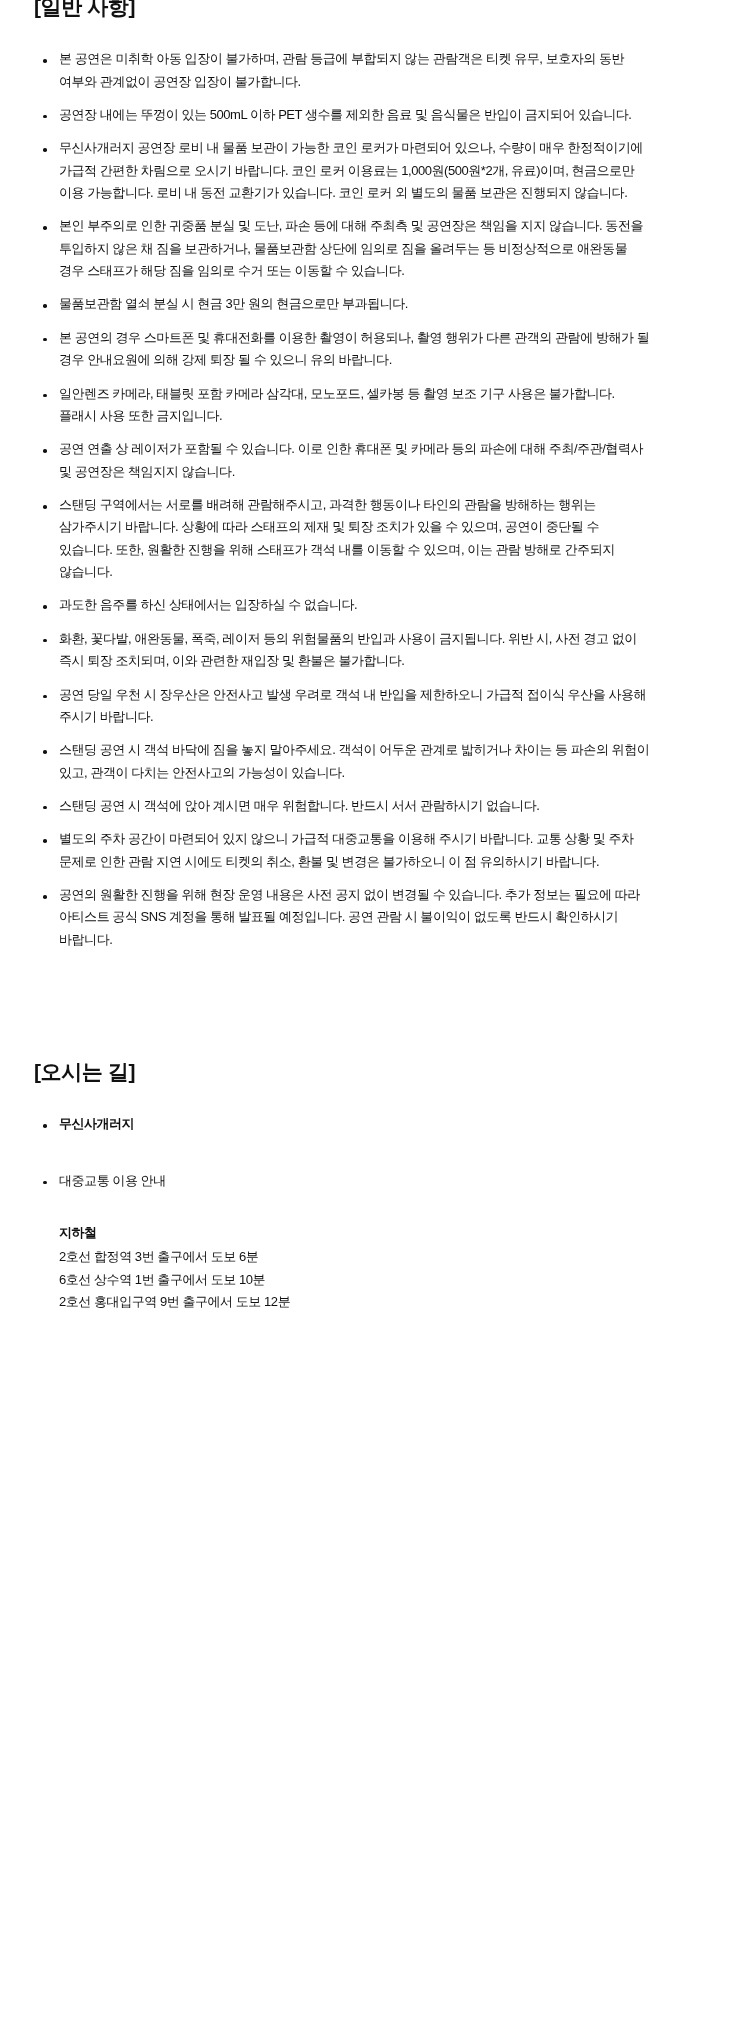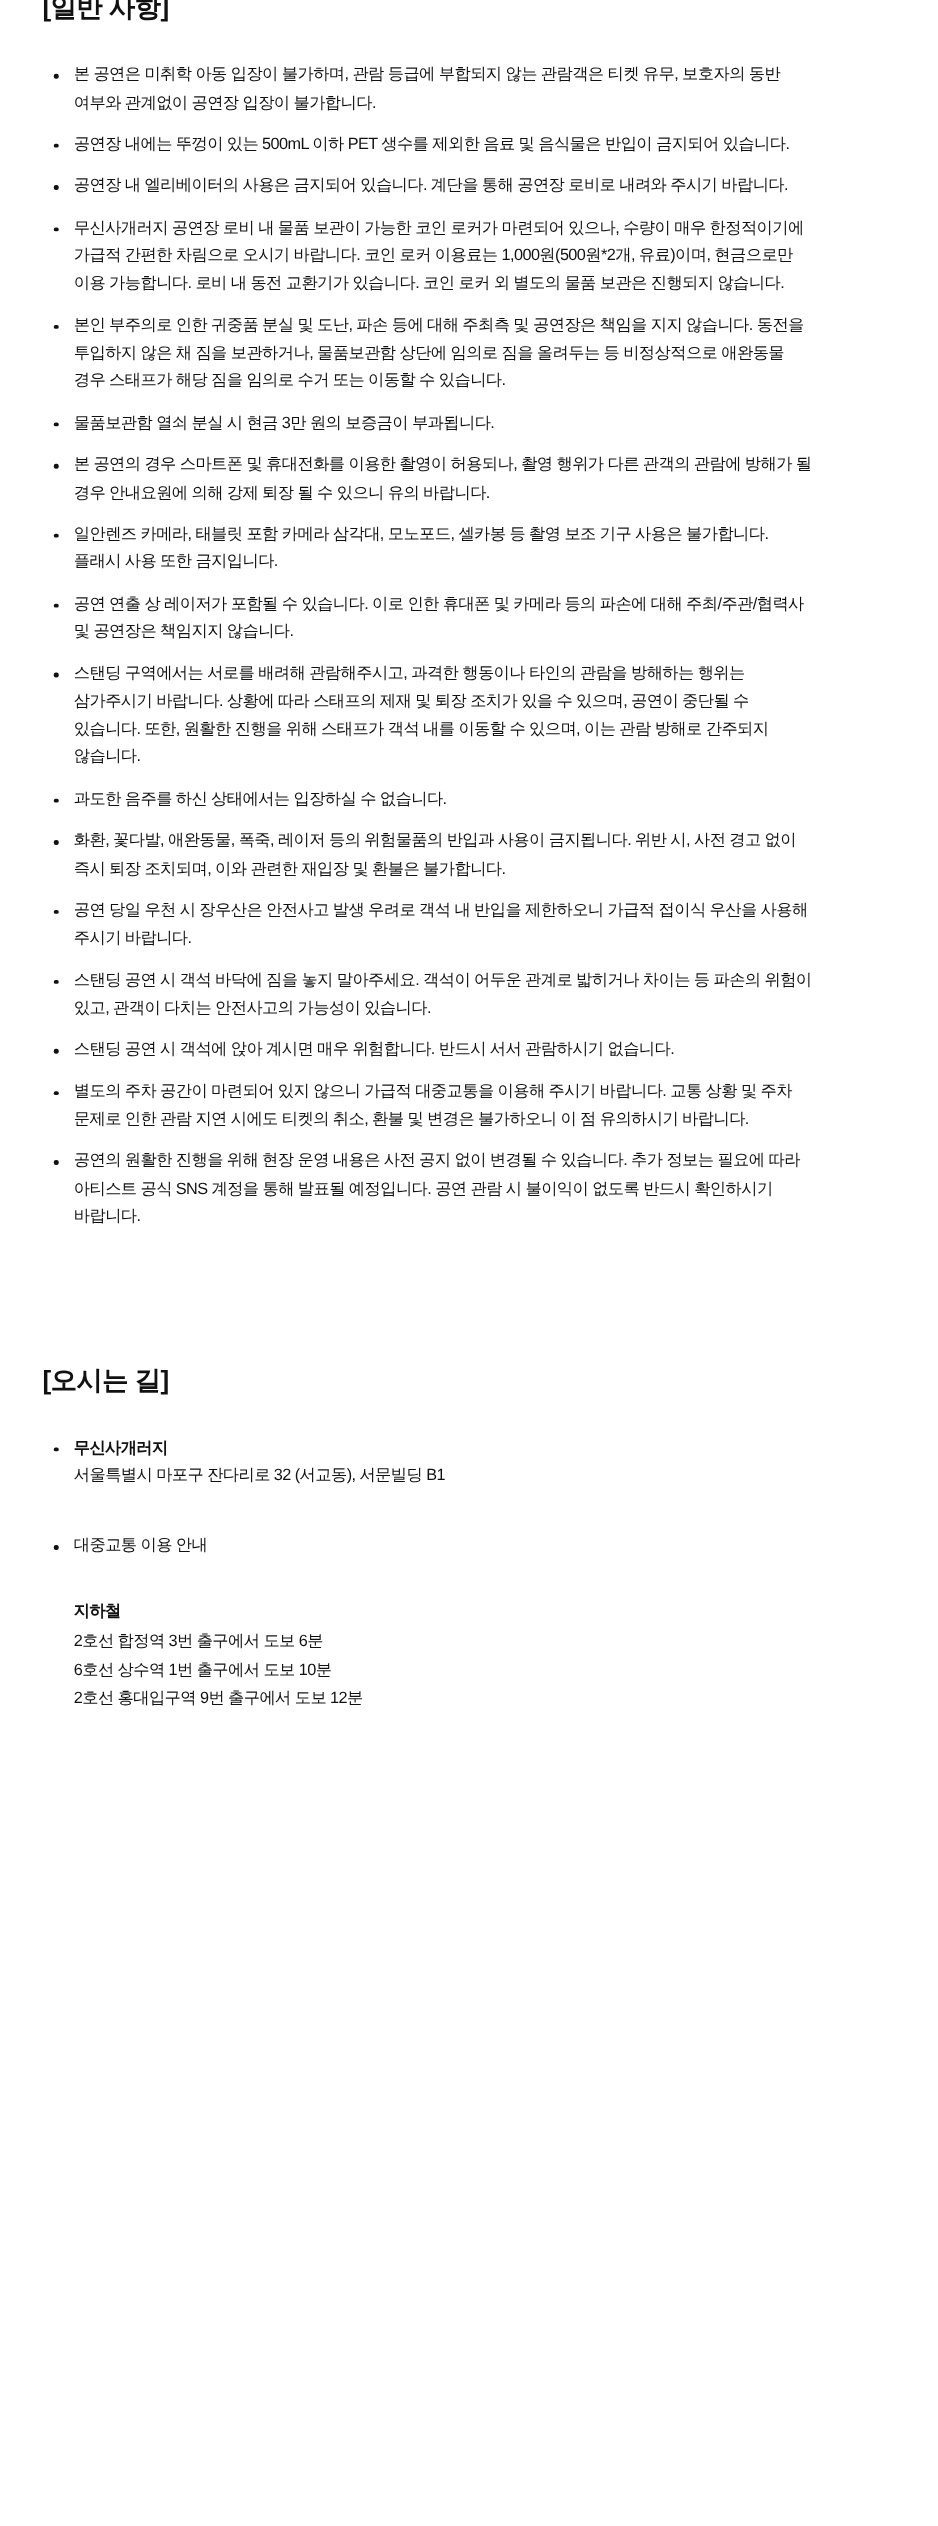--- a/index.html
+++ b/index.html
@@ -112,24 +112,23 @@
 
 <div class="page">
 
   <h2 class="section-title first">[일반 사항]</h2>
 
   <div class="after-title-gap"></div>
 
   <ul class="bullets">
     <li>본 공연은 미취학 아동 입장이 불가하며, 관람 등급에 부합되지 않는 관람객은 티켓 유무, 보호자의 동반 여부와 관계없이 공연장 입장이 불가합니다.</li>
     <li>공연장 내에는 뚜껑이 있는 500mL 이하 PET 생수를 제외한 음료 및 음식물은 반입이 금지되어 있습니다.</li>
-    <li>공연장 내 엘리베이터의 사용은 금지되어 있습니다. 계단을 통해 공연장 로비로 내려와 주시기 바랍니다.</li>
     <li>무신사개러지 공연장 로비 내 물품 보관이 가능한 코인 로커가 마련되어 있으나, 수량이 매우 한정적이기에 가급적 간편한 차림으로 오시기 바랍니다. 코인 로커 이용료는 1,000원(500원*2개, 유료)이며, 현금으로만 이용 가능합니다. 로비 내 동전 교환기가 있습니다. 코인 로커 외 별도의 물품 보관은 진행되지 않습니다.</li>
     <li>본인 부주의로 인한 귀중품 분실 및 도난, 파손 등에 대해 주최측 및 공연장은 책임을 지지 않습니다. 동전을 투입하지 않은 채 짐을 보관하거나, 물품보관함 상단에 임의로 짐을 올려두는 등 비정상적으로 애완동물 경우 스태프가 해당 짐을 임의로 수거 또는 이동할 수 있습니다.</li>
-    <li>물품보관함 열쇠 분실 시 현금 3만 원의 보증금이 부과됩니다.</li>
+    <li>물품보관함 열쇠 분실 시 현금 3만 원의 현금으로만 부과됩니다.</li>
     <li>본 공연의 경우 스마트폰 및 휴대전화를 이용한 촬영이 허용되나, 촬영 행위가 다른 관객의 관람에 방해가 될 경우 안내요원에 의해 강제 퇴장 될 수 있으니 유의 바랍니다.</li>
     <li>일안렌즈 카메라, 태블릿 포함 카메라 삼각대, 모노포드, 셀카봉 등 촬영 보조 기구 사용은 불가합니다. 플래시 사용 또한 금지입니다.</li>
     <li>공연 연출 상 레이저가 포함될 수 있습니다. 이로 인한 휴대폰 및 카메라 등의 파손에 대해 주최/주관/협력사 및 공연장은 책임지지 않습니다.</li>
     <li>스탠딩 구역에서는 서로를 배려해 관람해주시고, 과격한 행동이나 타인의 관람을 방해하는 행위는 삼가주시기 바랍니다. 상황에 따라 스태프의 제재 및 퇴장 조치가 있을 수 있으며, 공연이 중단될 수 있습니다. 또한, 원활한 진행을 위해 스태프가 객석 내를 이동할 수 있으며, 이는 관람 방해로 간주되지 않습니다.</li>
     <li>과도한 음주를 하신 상태에서는 입장하실 수 없습니다.</li>
     <li>화환, 꽃다발, 애완동물, 폭죽, 레이저 등의 위험물품의 반입과 사용이 금지됩니다. 위반 시, 사전 경고 없이 즉시 퇴장 조치되며, 이와 관련한 재입장 및 환불은 불가합니다.</li>
     <li>공연 당일 우천 시 장우산은 안전사고 발생 우려로 객석 내 반입을 제한하오니 가급적 접이식 우산을 사용해 주시기 바랍니다.</li>
     <li>스탠딩 공연 시 객석 바닥에 짐을 놓지 말아주세요. 객석이 어두운 관계로 밟히거나 차이는 등 파손의 위험이 있고, 관객이 다치는 안전사고의 가능성이 있습니다.</li>
     <li>스탠딩 공연 시 객석에 앉아 계시면 매우 위험합니다. 반드시 서서 관람하시기 없습니다.</li>
     <li>별도의 주차 공간이 마련되어 있지 않으니 가급적 대중교통을 이용해 주시기 바랍니다. 교통 상황 및 주차 문제로 인한 관람 지연 시에도 티켓의 취소, 환불 및 변경은 불가하오니 이 점 유의하시기 바랍니다.</li>
@@ -138,21 +137,20 @@
 
   <div class="section-gap-top"></div>
 
   <h2 class="section-title">[오시는 길]</h2>
 
   <div class="after-title-gap"></div>
 
   <ul class="bullets directions">
     <li>
       <span class="venue-name">무신사개러지</span>
-      <span class="venue-address">서울특별시 마포구 잔다리로 32 (서교동), 서문빌딩 B1</span>
     </li>
     <li>
       <span class="transit-label">대중교통 이용 안내</span>
 
       <div class="transit-block">
         <span class="transit-heading">지하철</span>
         <span class="transit-line">2호선 합정역 3번 출구에서 도보 6분</span>
         <span class="transit-line">6호선 상수역 1번 출구에서 도보 10분</span>
         <span class="transit-line">2호선 홍대입구역 9번 출구에서 도보 12분</span>
       </div>

